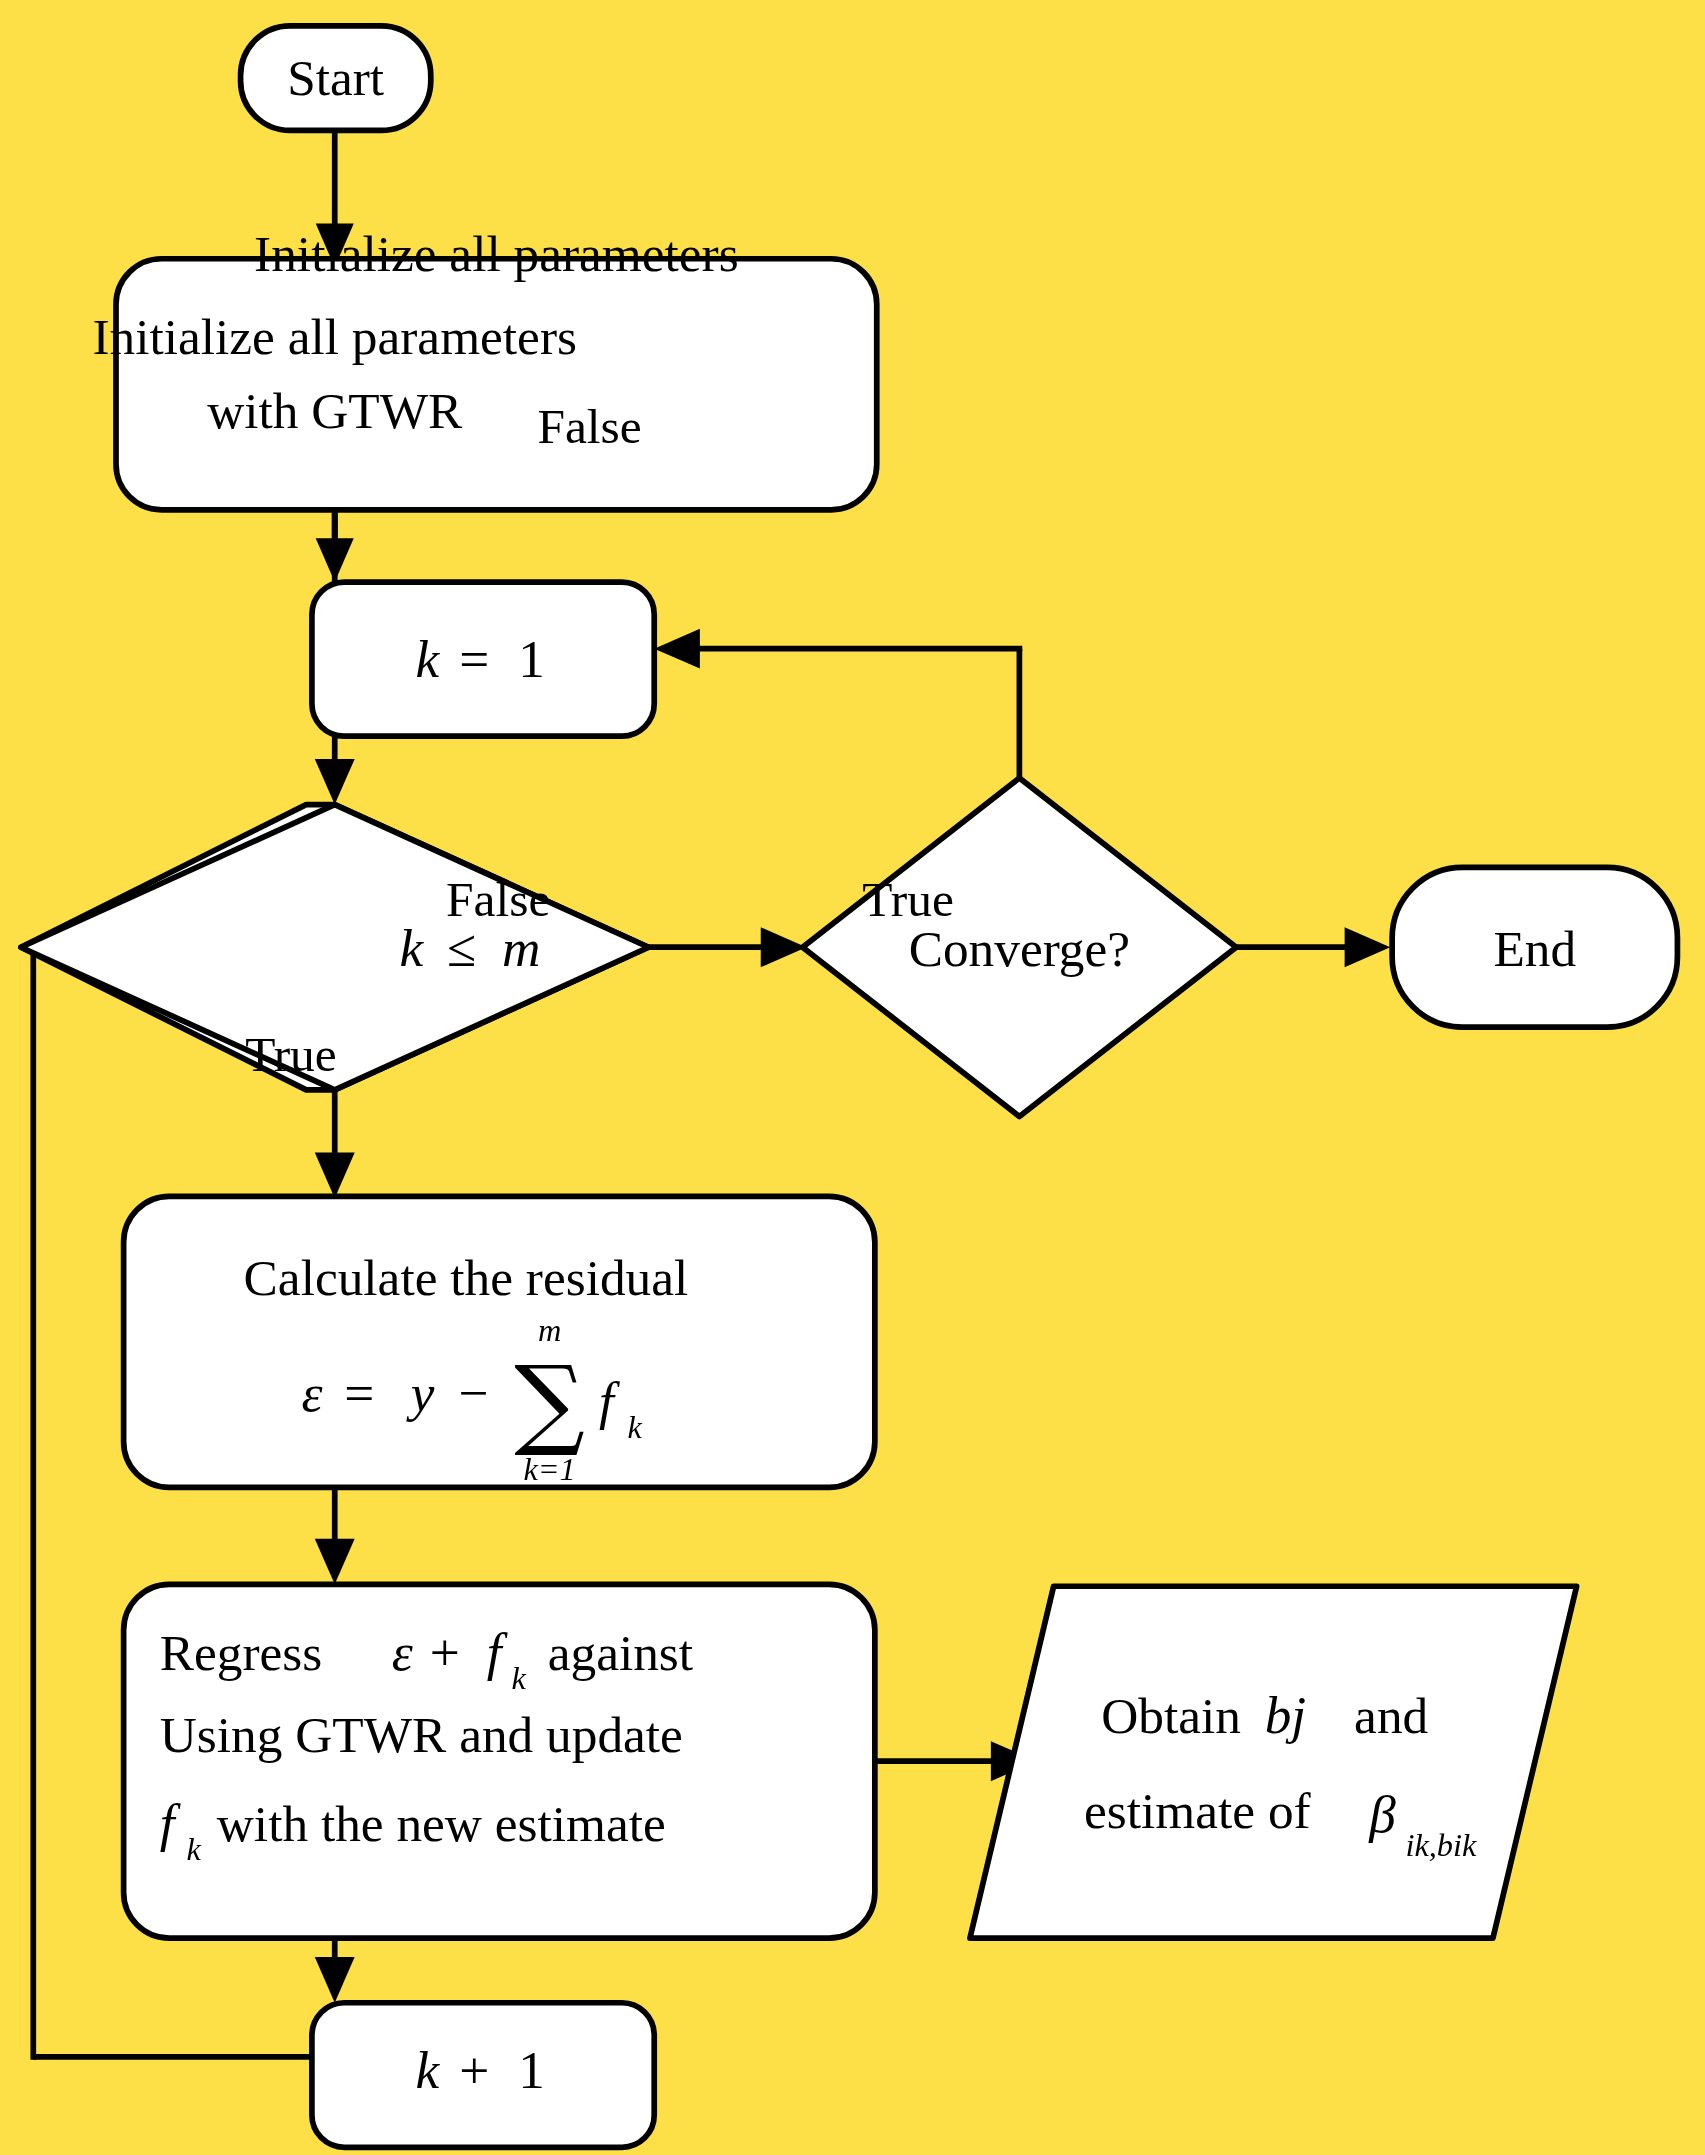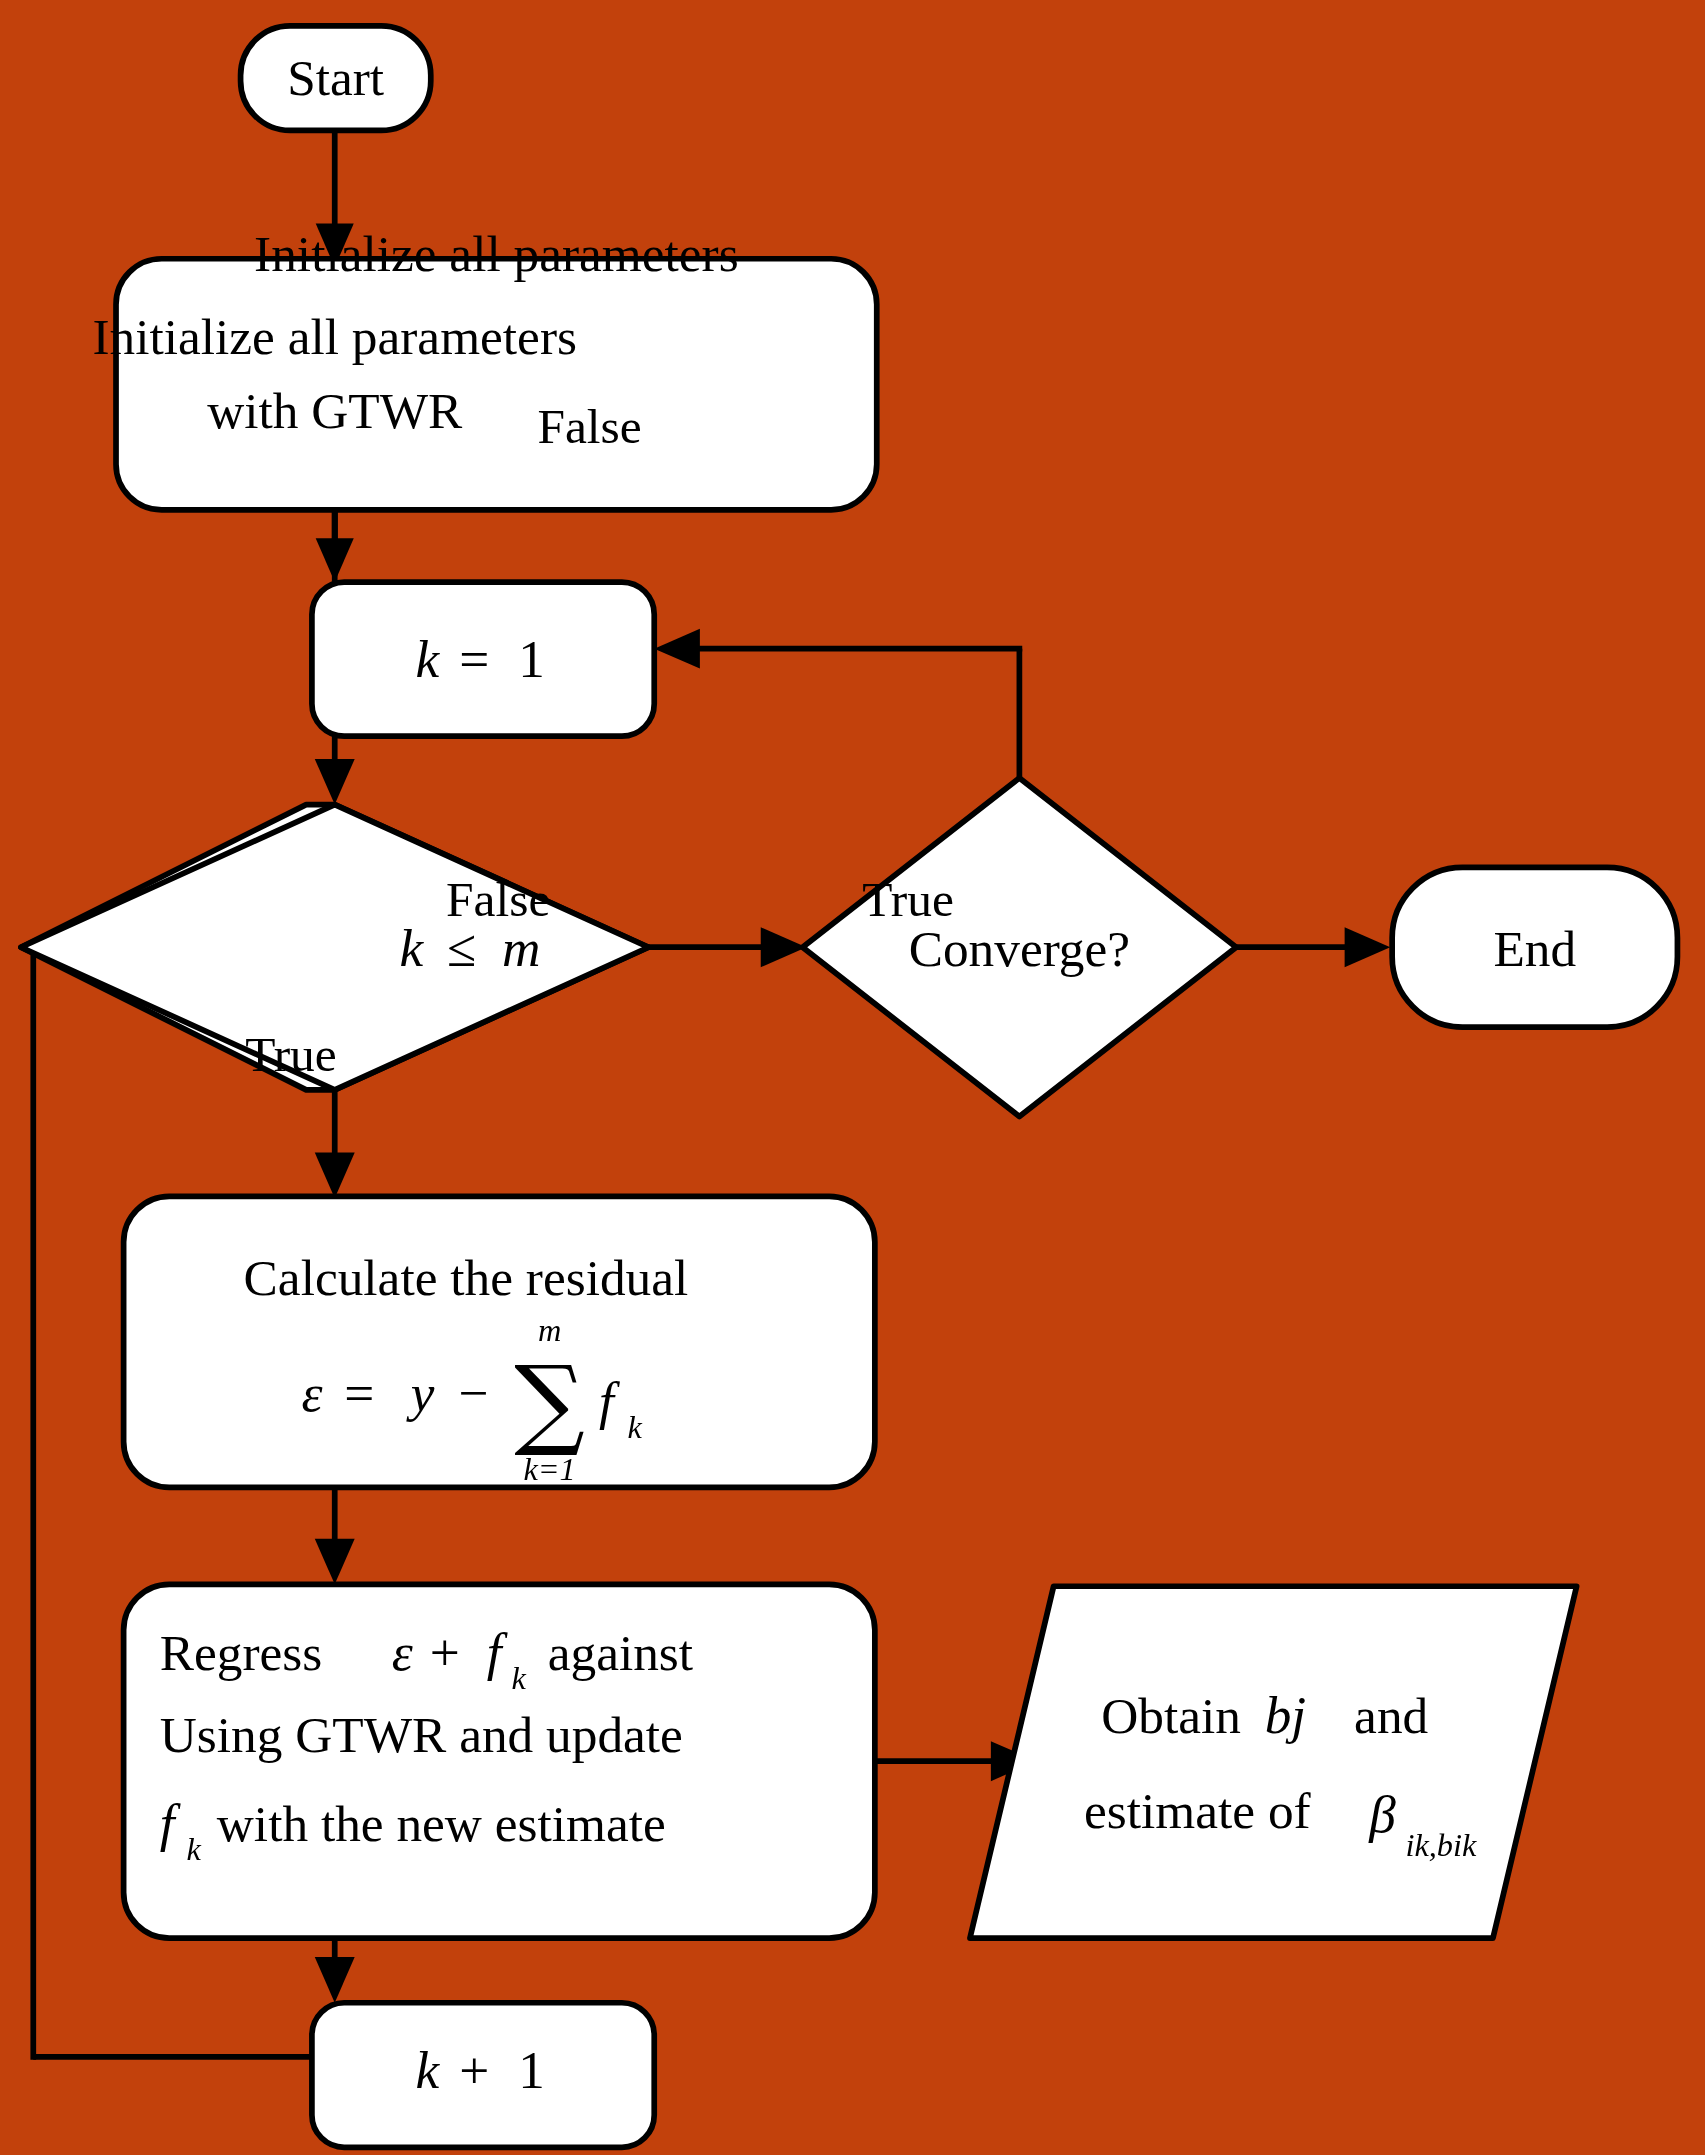--- a/index.html
+++ b/index.html
@@ -11,21 +11,21 @@
     width: 1705px;
     height: 2155px;
     font-family: "Liberation Serif", "DejaVu Serif", serif;
     color: #000000;
     overflow: hidden;
   }
   #flowchart-root {
     position: relative;
     width: 1705px;
     height: 2155px;
-    background: #c2410c;
+    background: #fde047;
   }
   svg.chart-canvas {
     display: block;
     width: 1705px;
     height: 2155px;
   }
   .node-shape {
     fill: #ffffff;
     stroke: #000000;
     stroke-width: 6;

